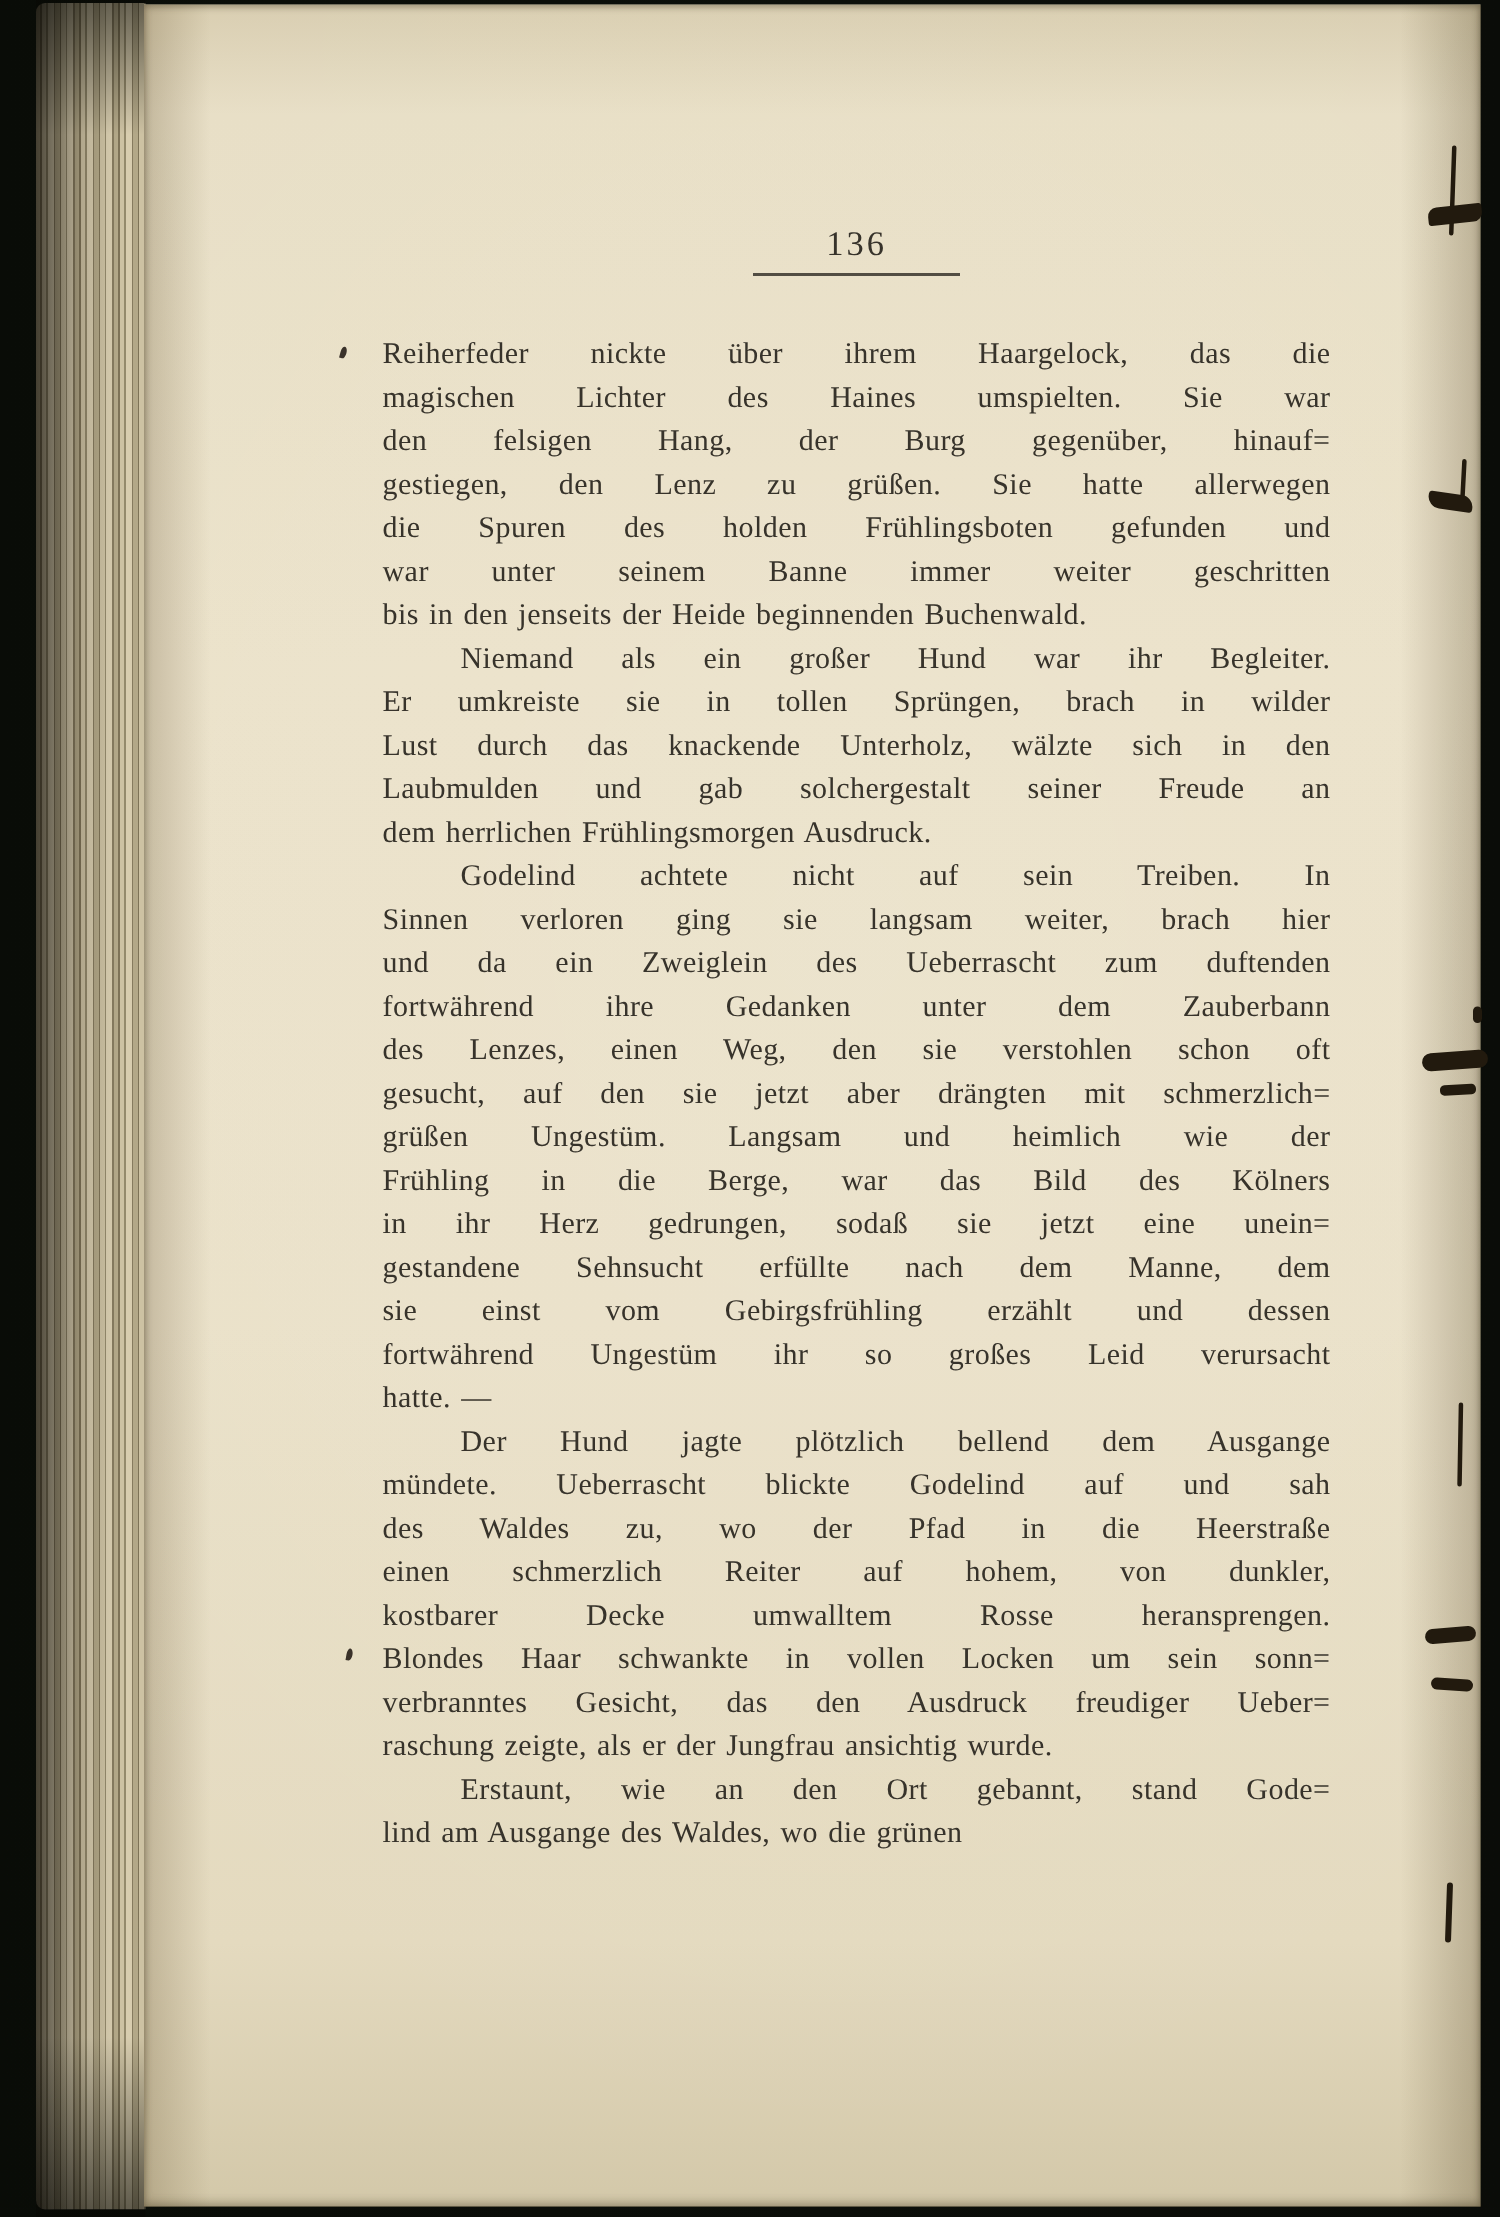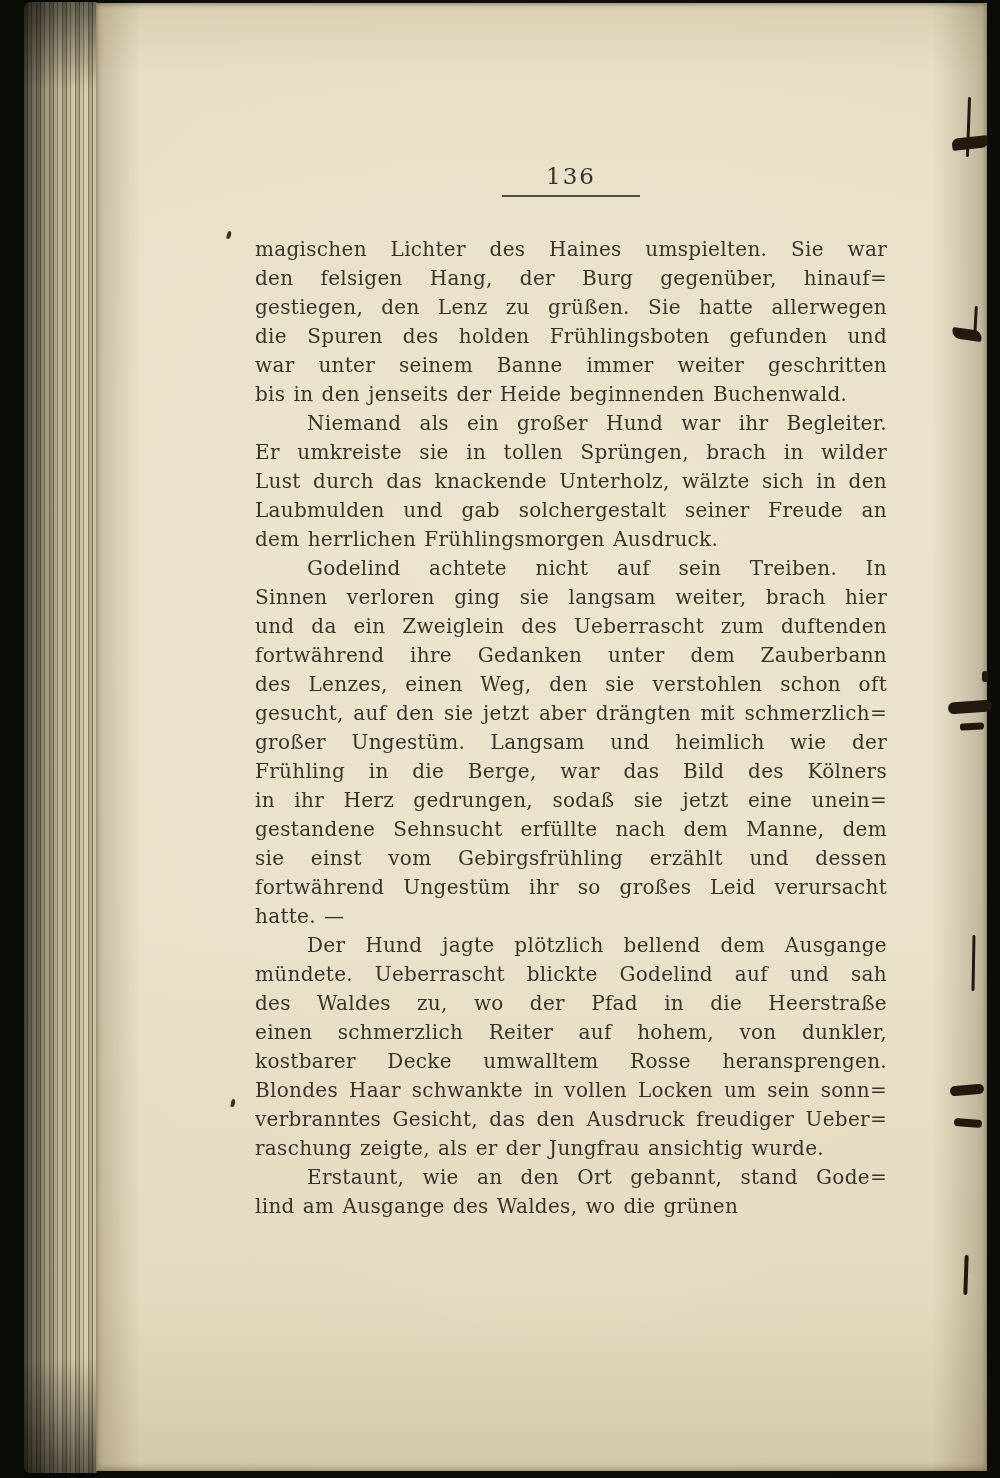--- a/index.html
+++ b/index.html
@@ -39,22 +39,23 @@
   
   .page {
     position:absolute; left:96px; top:3px; right:13px; bottom:7px;
     background:
       radial-gradient(130% 95% at 52% 42%, rgba(255,255,255,0.07), rgba(0,0,0,0) 62%),
       linear-gradient(90deg, rgba(110,92,58,0.30) 0%, rgba(0,0,0,0) 5%, rgba(0,0,0,0) 94%, rgba(95,80,48,0.33) 100%),
       linear-gradient(180deg, #d9ceb1 0%, #e8dfc6 5%, #ebe2ca 30%, #eae1c9 60%, #e4dabf 88%, #d3c8a9 100%);
     box-shadow: inset 0 2px 4px rgba(60,50,25,0.35), inset 0 -3px 6px rgba(60,50,25,0.3);
   }
   .textblock {
-    position:absolute; left:159px; top:160px; width:632px;
+    position:absolute; left:159px; top:147px; width:632px;
     color:var(--ink,#37332b);
+    font-family:Liberation Serif, serif;
   }
   .folio {
     text-align:center;
     font-size:23px;
     letter-spacing:2px;
     color:var(--ink,#37332b);
   }
   .folio-rule {
     width:138px; height:2px;
     background:var(--ink,#37332b);
@@ -94,38 +95,39 @@
   <div class="stack"></div>
   <div class="stack-shade-top"></div>
   <div class="stack-shade-bottom"></div>
 
   <div class="page">
 
     <div class="textblock">
       <div class="folio">136</div>
       <div class="folio-rule"></div>
       <div class="bodytext">
+          <div class="line">Reiherfeder nickte über ihrem Haargelock, das die</div>
           <div class="line">magischen Lichter des Haines umspielten. Sie war</div>
           <div class="line">den felsigen Hang, der Burg gegenüber, hinauf=</div>
           <div class="line">gestiegen, den Lenz zu grüßen. Sie hatte allerwegen</div>
           <div class="line">die Spuren des holden Frühlingsboten gefunden und</div>
           <div class="line">war unter seinem Banne immer weiter geschritten</div>
           <div class="line para-end">bis in den jenseits der Heide beginnenden Buchenwald.</div>
           <div class="line para-start">Niemand als ein großer Hund war ihr Begleiter.</div>
           <div class="line">Er umkreiste sie in tollen Sprüngen, brach in wilder</div>
           <div class="line">Lust durch das knackende Unterholz, wälzte sich in den</div>
           <div class="line">Laubmulden und gab solchergestalt seiner Freude an</div>
           <div class="line para-end">dem herrlichen Frühlingsmorgen Ausdruck.</div>
           <div class="line para-start">Godelind achtete nicht auf sein Treiben. In</div>
           <div class="line">Sinnen verloren ging sie langsam weiter, brach hier</div>
           <div class="line">und da ein Zweiglein des Ueberrascht zum duftenden</div>
           <div class="line">fortwährend ihre Gedanken unter dem Zauberbann</div>
           <div class="line">des Lenzes, einen Weg, den sie verstohlen schon oft</div>
           <div class="line">gesucht, auf den sie jetzt aber drängten mit schmerzlich=</div>
-          <div class="line">großer Ungestüm. Langsam und heimlich wie der</div>
+          <div class="line">grüßen Ungestüm. Langsam und heimlich wie der</div>
           <div class="line">Frühling in die Berge, war das Bild des Kölners</div>
           <div class="line">in ihr Herz gedrungen, sodaß sie jetzt eine unein=</div>
           <div class="line">gestandene Sehnsucht erfüllte nach dem Manne, dem</div>
           <div class="line">sie einst vom Gebirgsfrühling erzählt und dessen</div>
           <div class="line">fortwährend Ungestüm ihr so großes Leid verursacht</div>
           <div class="line para-end">hatte. —</div>
           <div class="line para-start">Der Hund jagte plötzlich bellend dem Ausgange</div>
           <div class="line">mündete. Ueberrascht blickte Godelind auf und sah</div>
           <div class="line">des Waldes zu, wo der Pfad in die Heerstraße</div>
           <div class="line">einen schmerzlich Reiter auf hohem, von dunkler,</div>

